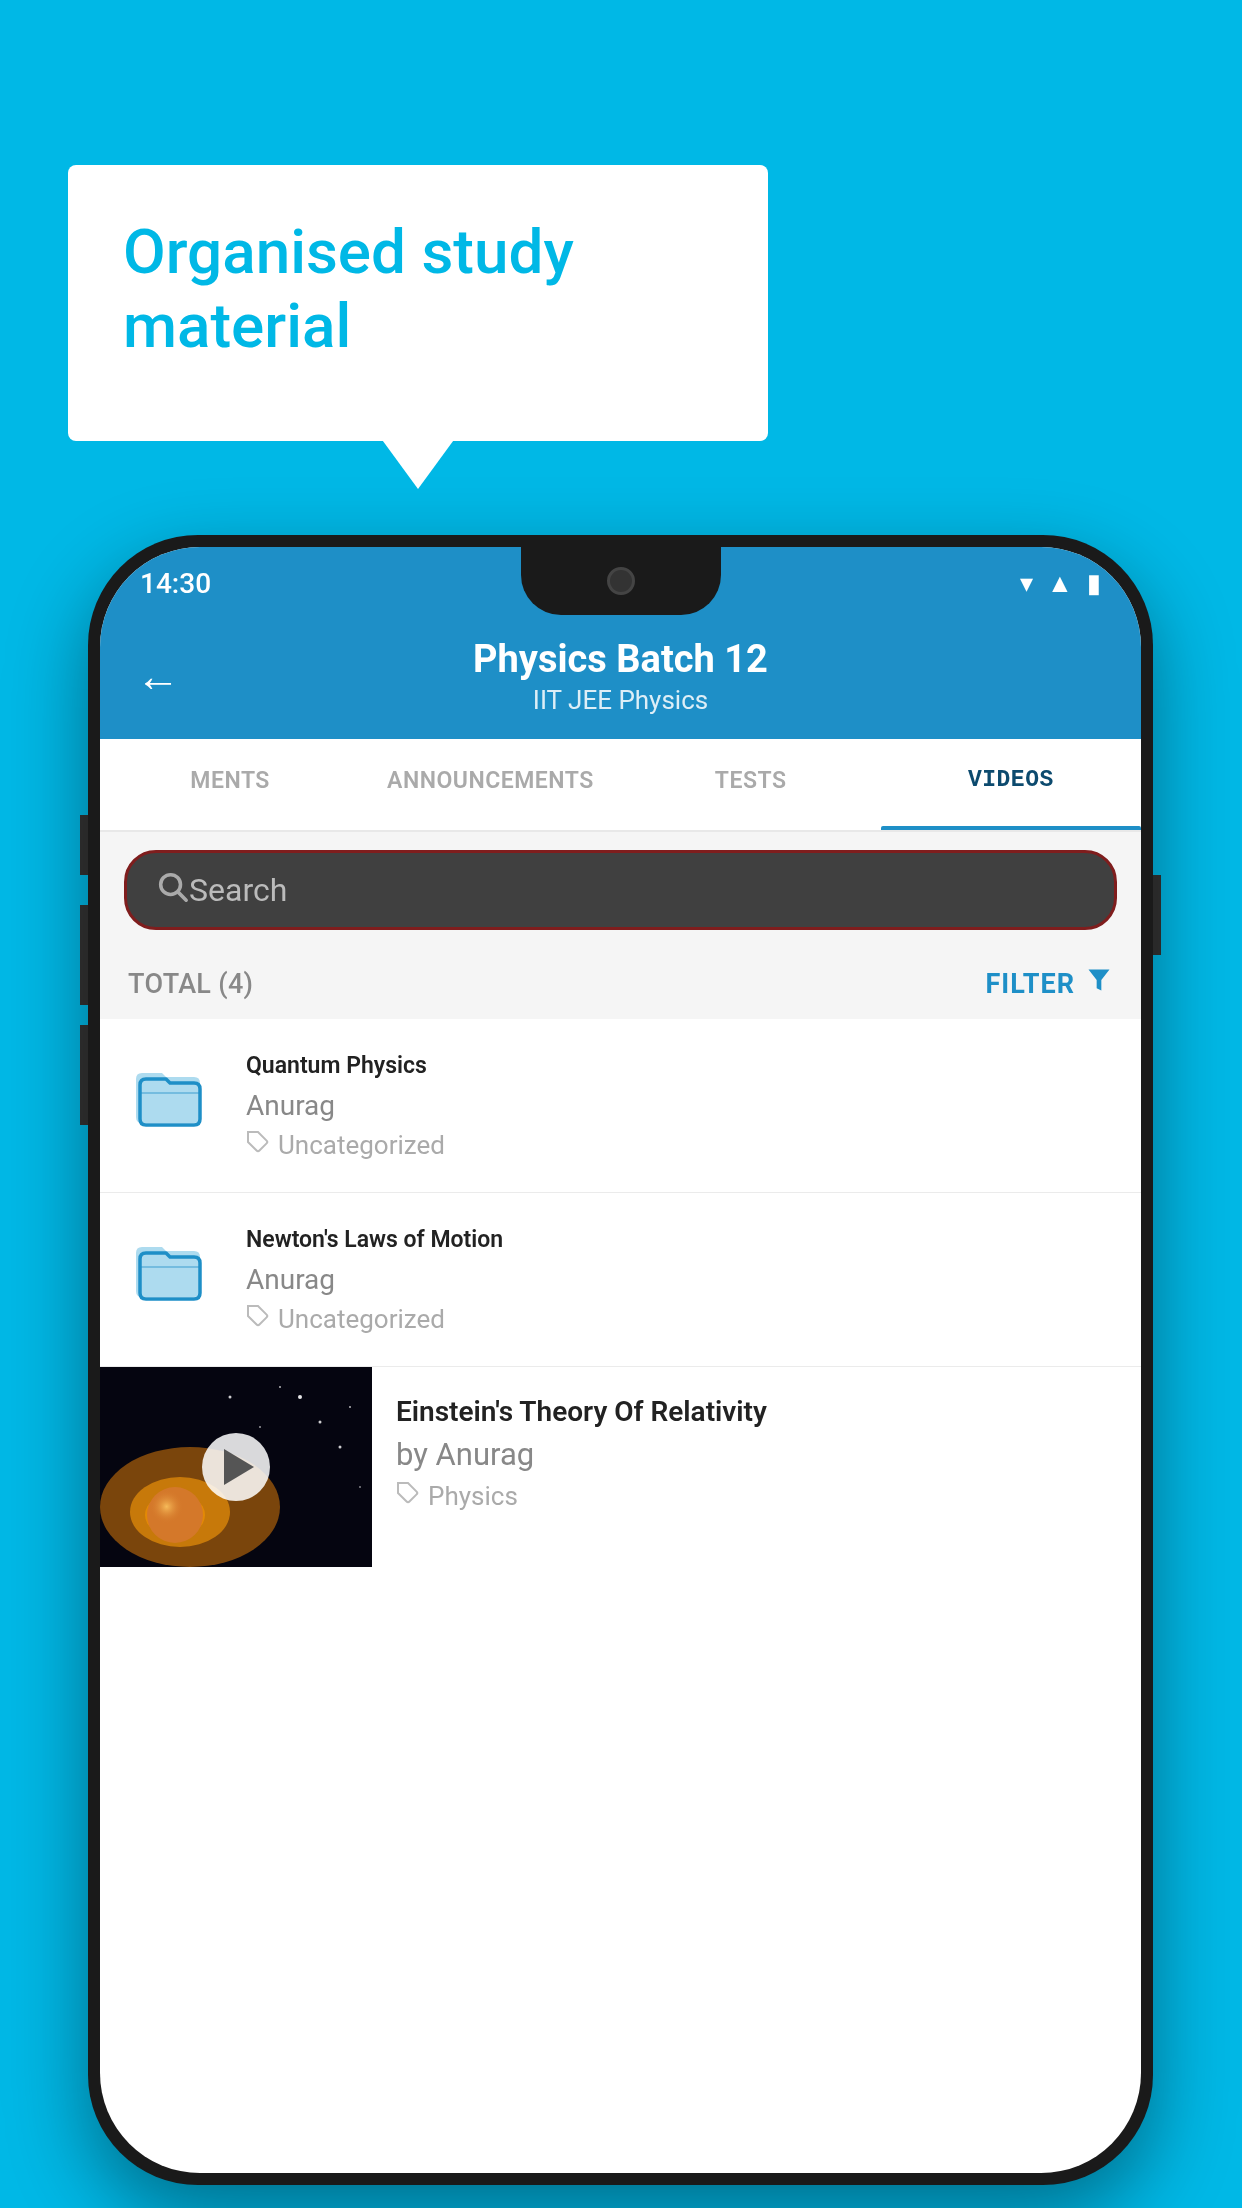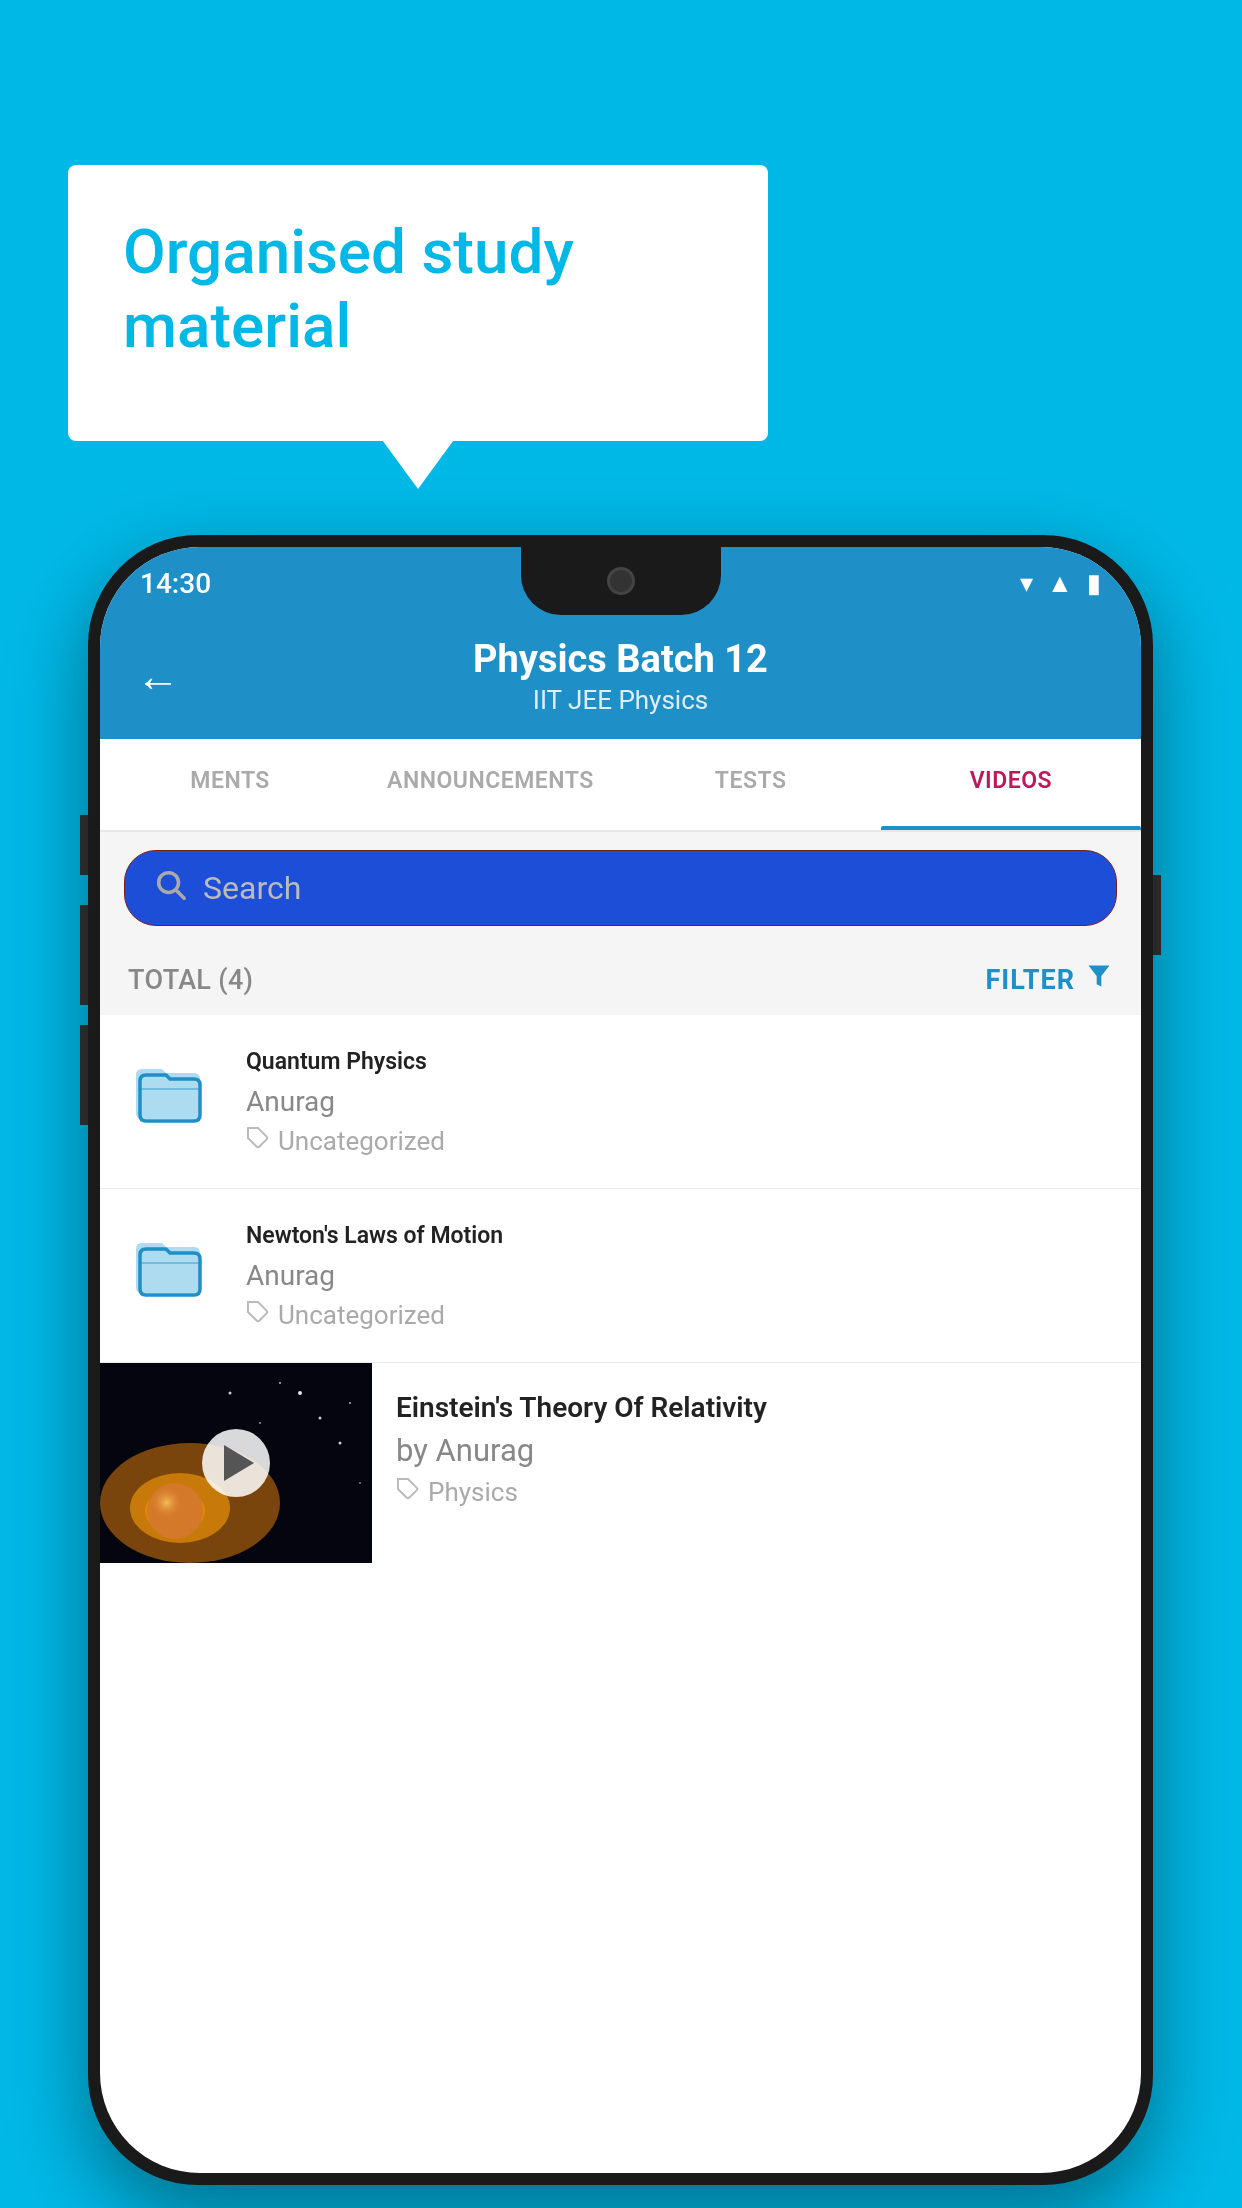--- a/index.html
+++ b/index.html
@@ -185,48 +185,48 @@
       padding: 28px 8px 36px 8px;
       font-size: 23px;
       font-weight: 600;
       color: #aaa;
       letter-spacing: 0.5px;
       position: relative;
       cursor: pointer;
     }
 
     .tab-item.active {
-      color: #be185d;
+      color: #0c4a6e;
+      font-family: Liberation Mono, monospace;
     }
 
     .tab-item.active::after {
       content: '';
       position: absolute;
       bottom: 0;
       left: 0;
       right: 0;
       height: 4px;
       background: #1e8fc7;
       border-radius: 2px 2px 0 0;
     }
 
     
     .search-bar-wrap {
       background: #f5f5f5;
       padding: 18px 24px;
     }
 
     .search-bar {
-      background: #1d4ed8;
+      background: #404040;
       border-radius: 32px;
       display: flex;
       align-items: center;
       padding: 16px 28px;
-      gap: 16px;
-      border: 1px solid #7f1d1d;
+      border: 3px solid #7f1d1d;
     }
 
     .search-icon-svg {
       color: #aaa;
       font-size: 34px;
     }
 
     .search-placeholder {
       color: #bbb;
       font-size: 32px;

